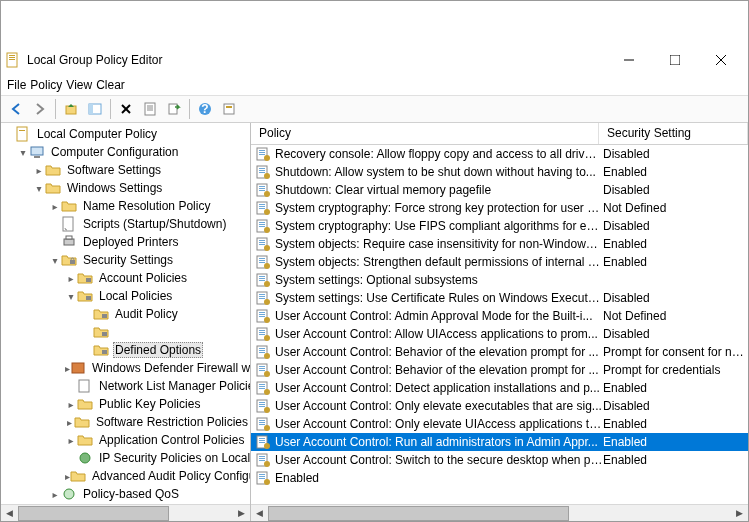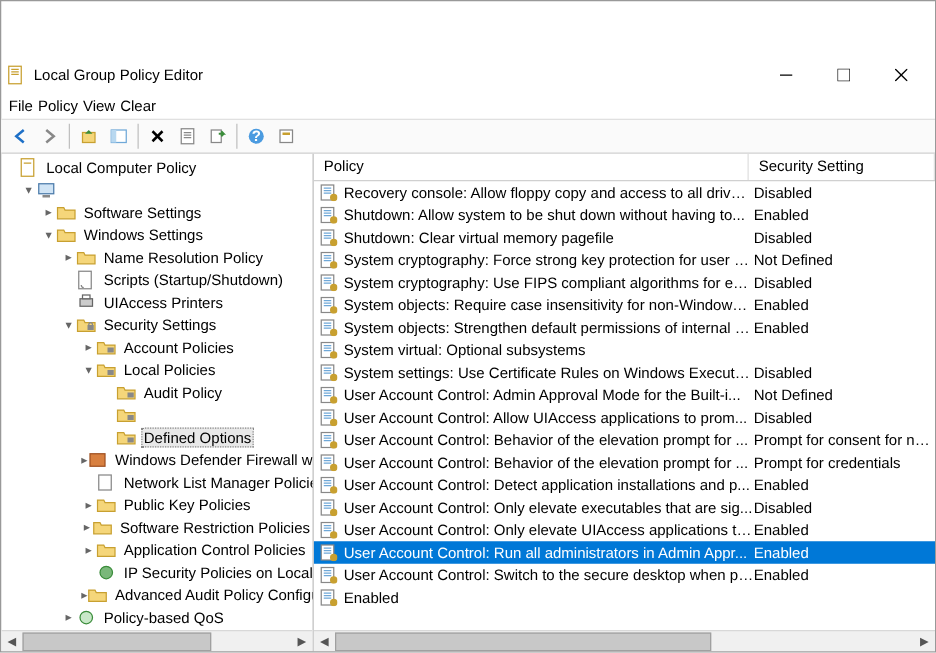--- a/index.html
+++ b/index.html
@@ -155,20 +155,21 @@
           <span class="label">Local Computer Policy</span>
         </div>
       <div class="tree-row" style="padding-left:14px">
           <span class="twisty">▾</span>
           <span class="node-icon">
             <svg width="16" height="16">
               <rect x="2" y="3" width="12" height="8" fill="#d0e4f5" stroke="#4a7aaa"></rect>
               <rect x="5" y="12" width="6" height="2" fill="#888"></rect>
             </svg>
           </span>
+          <span class="label">Computer Configuration</span>
         </div>
       <div class="tree-row" style="padding-left:30px">
           <span class="twisty">▸</span>
           <span class="node-icon">
             <svg width="16" height="16">
               <path d="M1 4 L6 4 L7 6 L15 6 L15 13 L1 13 Z" fill="#f5d67a" stroke="#c8a030"></path>
             </svg>
           </span>
           <span class="label">Software Settings</span>
         </div>
@@ -199,21 +200,21 @@
           </span>
           <span class="label">Scripts (Startup/Shutdown)</span>
         </div>
       <div class="tree-row" style="padding-left:58px">
           <span class="node-icon">
             <svg width="16" height="16">
               <rect x="3" y="5" width="10" height="6" fill="#ccc" stroke="#666"></rect>
               <rect x="5" y="2" width="6" height="3" fill="#fff" stroke="#666"></rect>
             </svg>
           </span>
-          <span class="label">UIAccess Printers</span>
+          <span class="label">Deployed Printers</span>
         </div>
       <div class="tree-row" style="padding-left:46px">
           <span class="twisty">▾</span>
           <span class="node-icon">
             <svg width="16" height="16">
               <path d="M1 4 L6 4 L7 6 L15 6 L15 13 L1 13 Z" fill="#f5d67a" stroke="#c8a030"></path>
               <rect x="9" y="8" width="5" height="4" fill="#888"></rect>
               <path d="M10 8 Q10 6 11.5 6 Q13 6 13 8" fill="none" stroke="#888"></path>
             </svg>
           </span>
@@ -454,21 +455,21 @@
         <div class="list-row">
           <span class="pol-icon">
             <svg width="14" height="14">
               <rect x="1" y="1" width="10" height="12" fill="#fff" stroke="#888"></rect>
               <rect x="3" y="3" width="6" height="1" fill="#6fa8d8"></rect>
               <rect x="3" y="5" width="6" height="1" fill="#6fa8d8"></rect>
               <rect x="3" y="7" width="6" height="1" fill="#6fa8d8"></rect>
               <circle cx="11" cy="11" r="3" fill="#c8a030"></circle>
             </svg>
           </span>
-          <span class="pol">System virtual: Optional subsystems</span>
+          <span class="pol">System settings: Optional subsystems</span>
           <span class="set"></span>
         </div>
         <div class="list-row">
           <span class="pol-icon">
             <svg width="14" height="14">
               <rect x="1" y="1" width="10" height="12" fill="#fff" stroke="#888"></rect>
               <rect x="3" y="3" width="6" height="1" fill="#6fa8d8"></rect>
               <rect x="3" y="5" width="6" height="1" fill="#6fa8d8"></rect>
               <rect x="3" y="7" width="6" height="1" fill="#6fa8d8"></rect>
               <circle cx="11" cy="11" r="3" fill="#c8a030"></circle>

